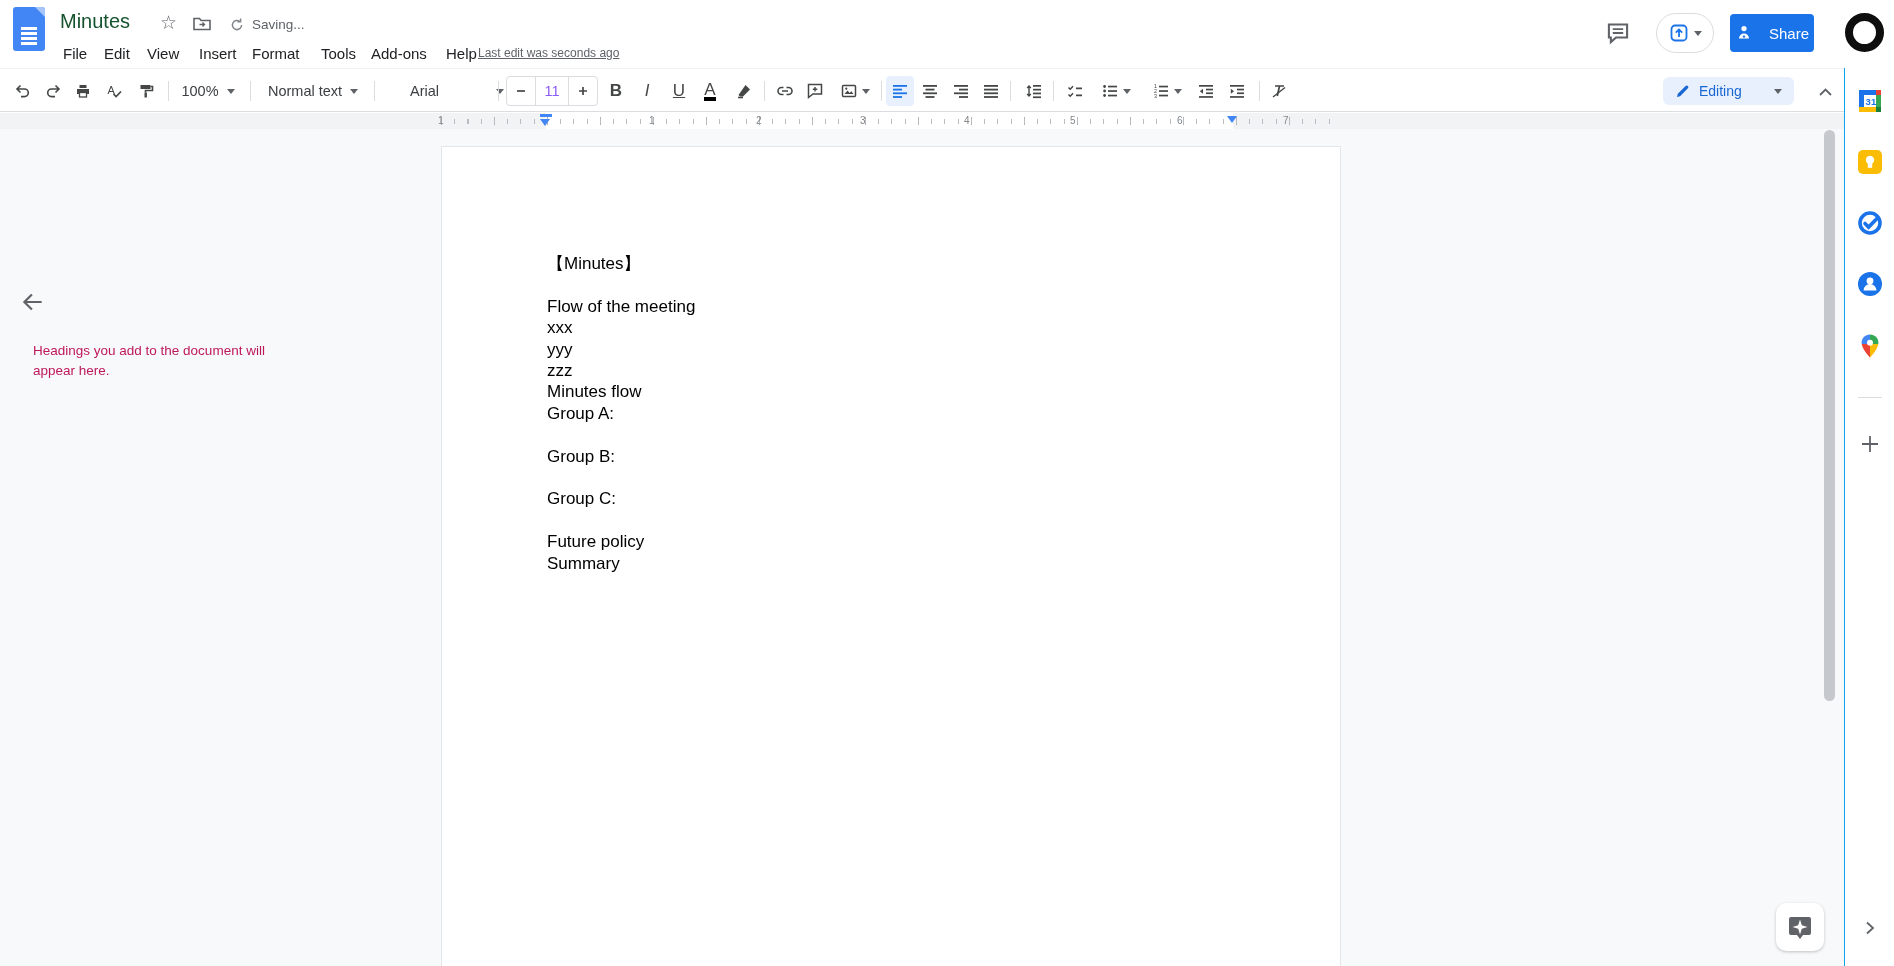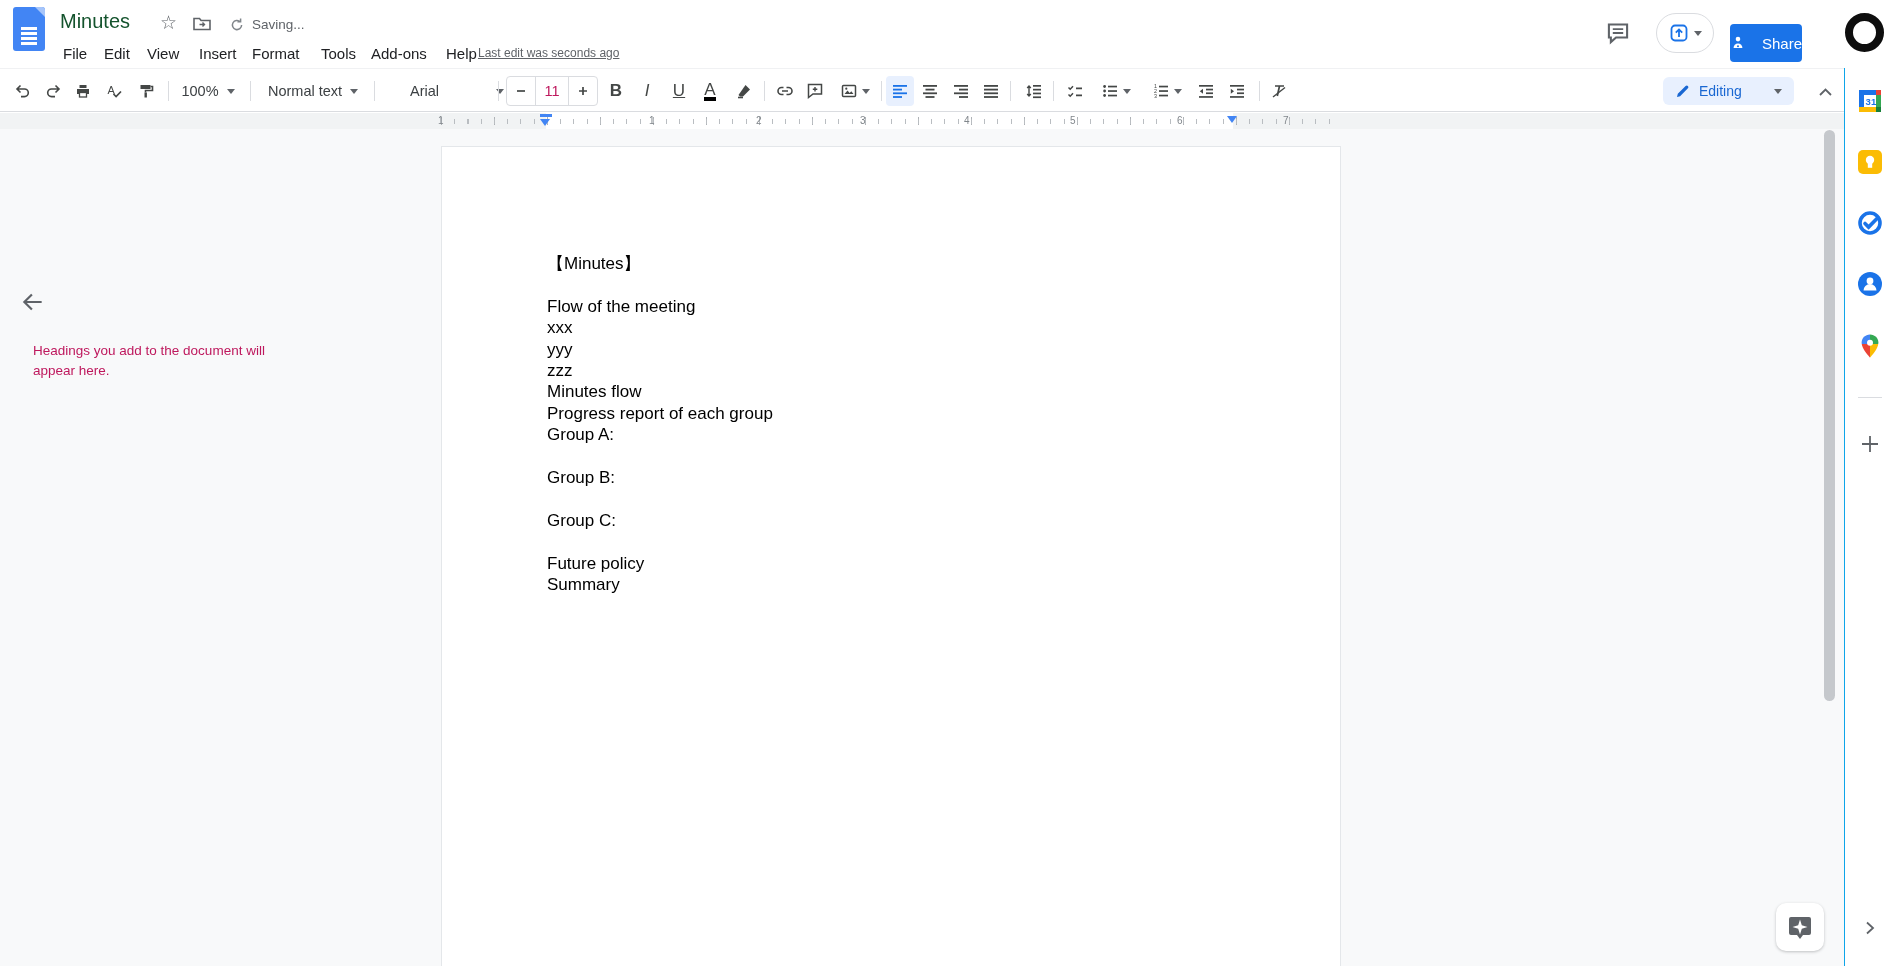--- a/index.html
+++ b/index.html
@@ -18,21 +18,21 @@
   #doc-title { position:absolute; left:60px; top:10px; font-size:20px; color:#14532d; }
   #star { position:absolute; left:160px; top:11px; font-size:19px; color:#5f6368; }
   #saving-text { position:absolute; left:252px; top:17px; font-size:13.5px; color:#5f6368; }
   .menu-item { position:absolute; top:45px; font-size:15px; color:#202124; cursor:default; }
   #last-edit { position:absolute; left:478px; top:46px; font-size:12px; color:#5f6368;
     text-decoration:underline; }
   #comment-top { position:absolute; left:1605px; top:20px; }
   #upload-pill { position:absolute; left:1656px; top:13px; width:58px; height:40px;
     border:1px solid #dadce0; border-radius:20px; background:#fff;
     display:flex; align-items:center; justify-content:center; gap:5px; }
-  #share-btn { position:absolute; left:1730px; top:24px; width:72px; height:38px;
+  #share-btn { position:absolute; left:1730px; top:14px; width:84px; height:38px;
     background:#1a73e8; border-radius:4px; display:flex; align-items:center;
     justify-content:center; gap:16px; }
   #share-btn span { color:#fff; font-size:15px; font-weight:500; }
   #avatar { position:absolute; left:1845px; top:13px; width:39px; height:39px;
     border-radius:50%; border:8px solid #0e0e0e; background:#fff; }
 
   
   #toolbar { position:absolute; left:0; top:68px; width:1844px; height:44px; background:#fff;
     border-top:1px solid #f0f1f3; border-bottom:1px solid #dadce0; }
   .tbi { position:absolute; top:7px; height:30px; display:flex; align-items:center;
@@ -40,21 +40,21 @@
   .btn28 { width:28px; }
   .sep { position:absolute; top:12px; width:1px; height:20px; background:#dadce0; }
   .caret { width:0; height:0; border-left:4px solid transparent;
     border-right:4px solid transparent; border-top:5px solid #5f6368; }
   .ddl { font-size:14.5px; color:#3c4043; }
   .glyph { font-size:17px; color:#444746; }
   #sizegrp { position:absolute; left:506px; top:7px; width:92px; height:30px;
     border:1px solid #dadce0; border-radius:4px; display:flex; align-items:center; }
   #sizegrp .cell { height:100%; display:flex; align-items:center; justify-content:center; }
   #font-size-box { width:34px; border-left:1px solid #dadce0; border-right:1px solid #dadce0;
-    font-size:14.5px; color:#be185d; }
+    font-size:14.5px; color:#8b5cf6; }
   .active-btn { background:#e8f0fe; }
   #editing-pill { position:absolute; left:1663px; top:8px; width:131px; height:28px;
     background:#e8f0fe; border-radius:6px; display:flex; align-items:center;
     padding:0 12px; gap:9px; }
   #editing-pill span { font-size:14px; font-weight:500; color:#1967d2; flex:1; }
 
   
   #ruler { position:absolute; left:0; top:113px; width:1844px; height:16px; background:#f1f3f4; }
   #ruler-white { position:absolute; left:546px; top:0; width:687px; height:16px; background:#fff; }
   #ruler-ticks { position:absolute; left:441px; top:6px; width:900px; height:5px;
@@ -411,21 +411,20 @@
   <div id="outline-text">Headings you add to the document will appear here.</div>
 
   <div id="page">
     <div class="doc-line">【Minutes】</div>
     <div class="doc-line"></div>
     <div class="doc-line">Flow of the meeting</div>
     <div class="doc-line">xxx</div>
     <div class="doc-line">yyy</div>
     <div class="doc-line">zzz</div>
     <div class="doc-line">Minutes flow</div>
-    <div class="doc-line">Progress report of each group</div>
     <div class="doc-line">Group A:</div>
     <div class="doc-line"></div>
     <div class="doc-line">Group B:</div>
     <div class="doc-line"></div>
     <div class="doc-line">Group C:</div>
     <div class="doc-line"></div>
     <div class="doc-line">Future policy</div>
     <div class="doc-line">Summary</div>
   </div>
 

